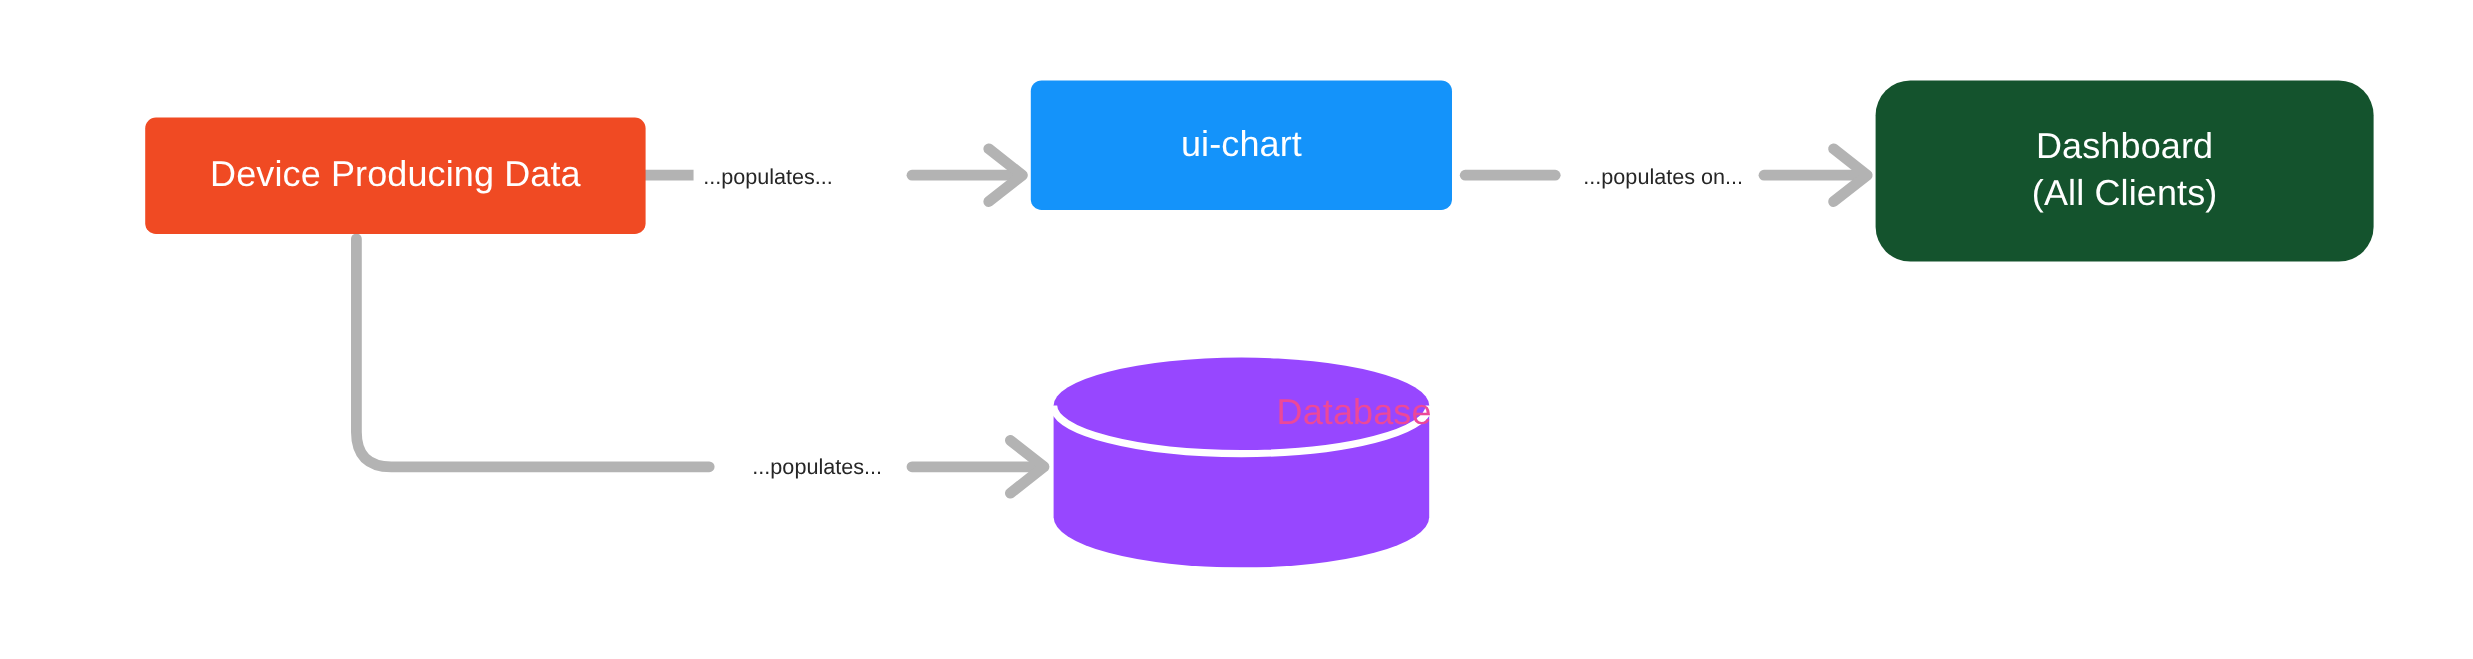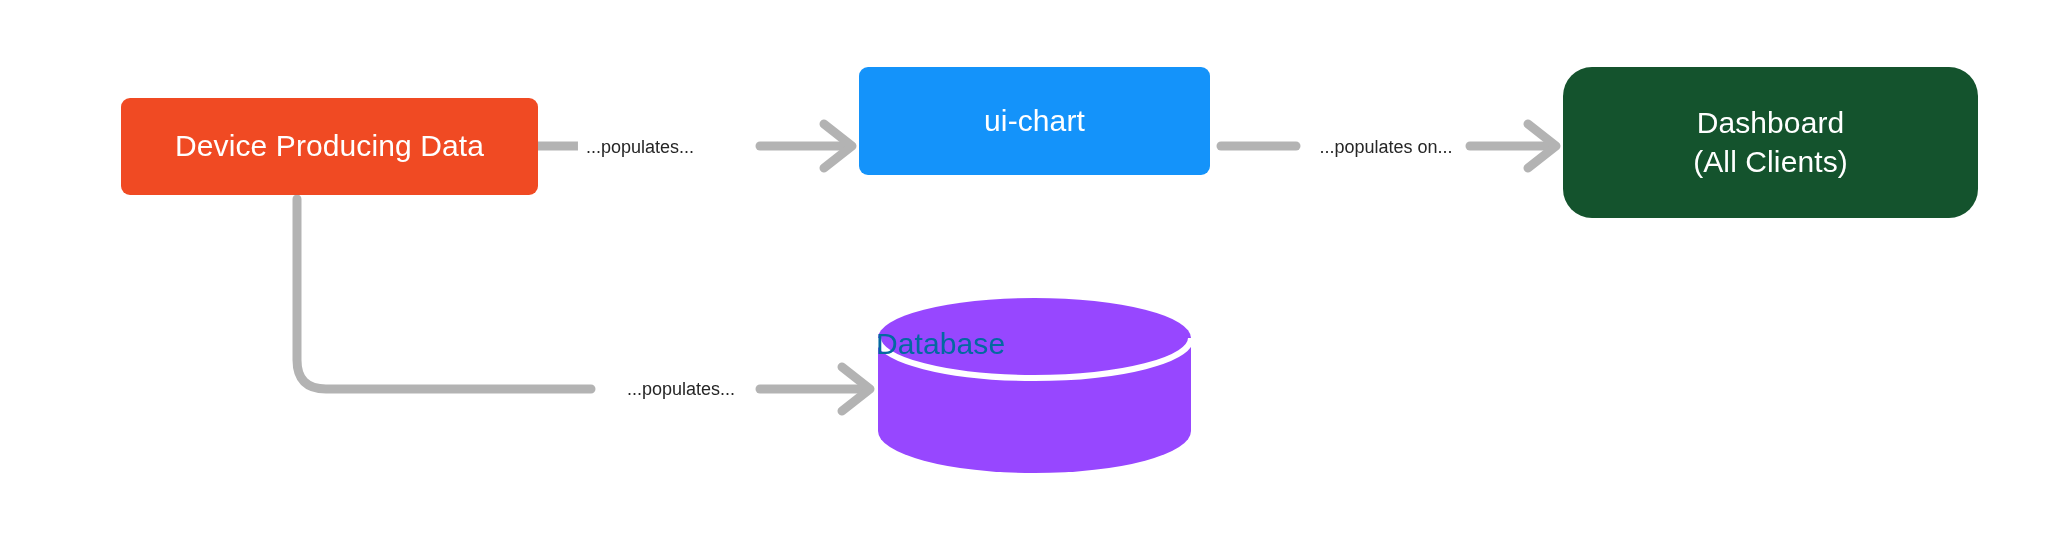--- a/index.html
+++ b/index.html
@@ -70,22 +70,22 @@
     inset: 0;
     width: 100%;
     height: 100%;
     display: block;
   }
   #database-label {
     position: absolute;
     left: 0;
     right: 0;
     top: 30px;
-    text-align: left;
-    color: #0369a1;
+    text-align: right;
+    color: #ec4899;
     font-size: 30px;
     line-height: 1.2;
     letter-spacing: 0.1px;
     pointer-events: none;
   }
 
   
   #edge-layer {
     position: absolute;
     inset: 0;

